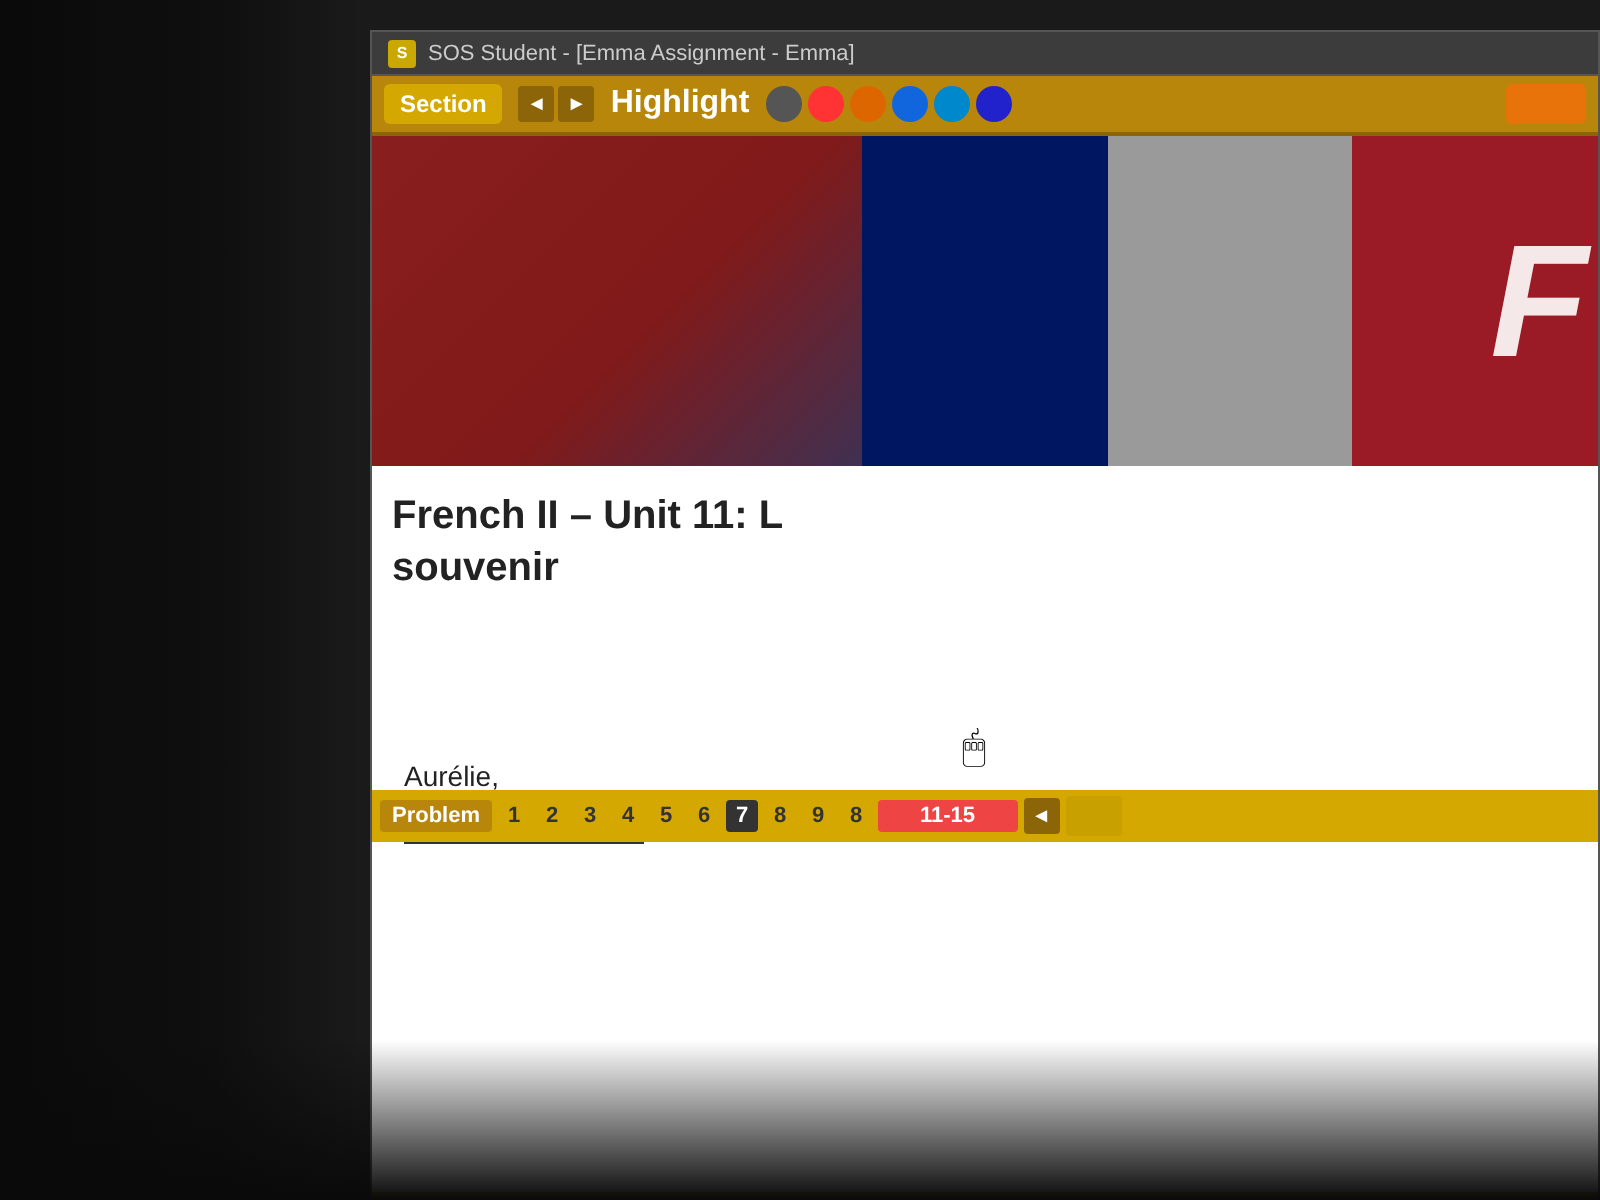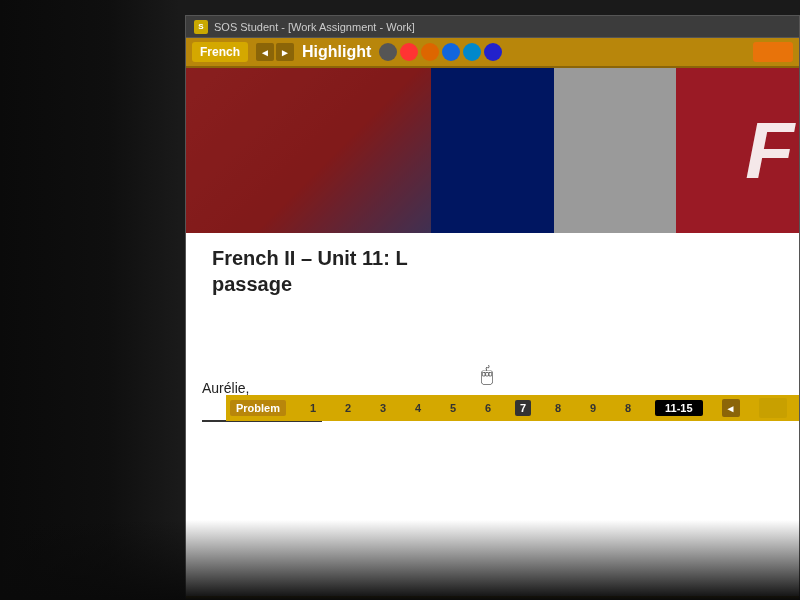--- a/index.html
+++ b/index.html
@@ -170,21 +170,20 @@
       font-weight: bold;
       color: white;
       opacity: 0.9;
       font-style: italic;
     }
 
     
     .unit-title-area {
       padding: 12px 10px 8px 10px;
       background: white;
-      margin-left: 16px;
     }
     .unit-title {
       font-size: 20px;
       font-weight: bold;
       color: #222;
       line-height: 1.3;
     }
     .unit-subtitle {
       font-size: 13px;
       font-weight: bold;
@@ -196,23 +195,22 @@
     .problem-bar {
       position: absolute;
       bottom: 230px;
       left: 0;
       right: 0;
       background: #d4a800;
       height: 26px;
       display: flex;
       align-items: center;
       padding: 0 4px;
-      gap: 19px;
+      gap: 3px;
       z-index: 5;
-      margin-left: 40px;
     }
     .problem-label {
       background: #b8860b;
       color: white;
       font-size: 11px;
       font-weight: bold;
       padding: 2px 6px;
       border-radius: 2px;
     }
     .problem-num {
@@ -223,24 +221,24 @@
       cursor: pointer;
       min-width: 16px;
       text-align: center;
     }
     .problem-num.active {
       background: #333;
       color: white;
       border-radius: 2px;
     }
     .problem-num.range-active {
-      background: #000000;
-      color: white;
-      border-radius: 2px;
-      padding: 2px 10px;
+      background: #ef4444;
+      color: white;
+      border-radius: 2px;
+      padding: 2px 21px;
     }
     .problem-nav-btn {
       background: #8b6508;
       color: white;
       border: none;
       width: 18px;
       height: 18px;
       cursor: pointer;
       font-size: 10px;
       display: flex;
@@ -342,25 +340,25 @@
 </head>
 <body>
 
 <div class="vignette-left"></div>
 <div class="vignette-bottom"></div>
 
 <div class="app-window">
 
   <div class="title-bar">
     <div class="title-bar-icon">S</div>
-    <span class="title-bar-text">SOS Student - [Work Assignment - Work]</span>
+    <span class="title-bar-text">SOS Student - [Emma Assignment - Emma]</span>
   </div>
 
   <div class="toolbar">
-    <div class="toolbar-section">French</div>
+    <div class="toolbar-section">Section</div>
     <div class="toolbar-nav">
       <button class="toolbar-nav-btn">◄</button>
       <button class="toolbar-nav-btn">►</button>
     </div>
     <span class="toolbar-highlight-label">Highlight</span>
     <div class="highlight-colors">
       <button class="color-btn" style="background:#555;"></button>
       <button class="color-btn" style="background:#ff3333;"></button>
       <button class="color-btn" style="background:#dd6600;"></button>
       <button class="color-btn" style="background:#1166dd;"></button>
@@ -385,21 +383,21 @@
           </div>
           <div class="image-header-overlay"></div>
           <div class="image-header-f-letter">F</div>
         </div>
 
         <div class="unit-title-area">
           <div class="unit-title">
             <span>French II – Unit 11: L</span>
           </div>
           <div class="unit-title">
-            <span>passage</span>
+            <span>souvenir</span>
           </div>
         </div>
 
         <div class="problem-bar">
           <div class="problem-label">Problem</div>
           <div class="problem-num">1</div>
           <div class="problem-num">2</div>
           <div class="problem-num">3</div>
           <div class="problem-num">4</div>
           <div class="problem-num">5</div>

